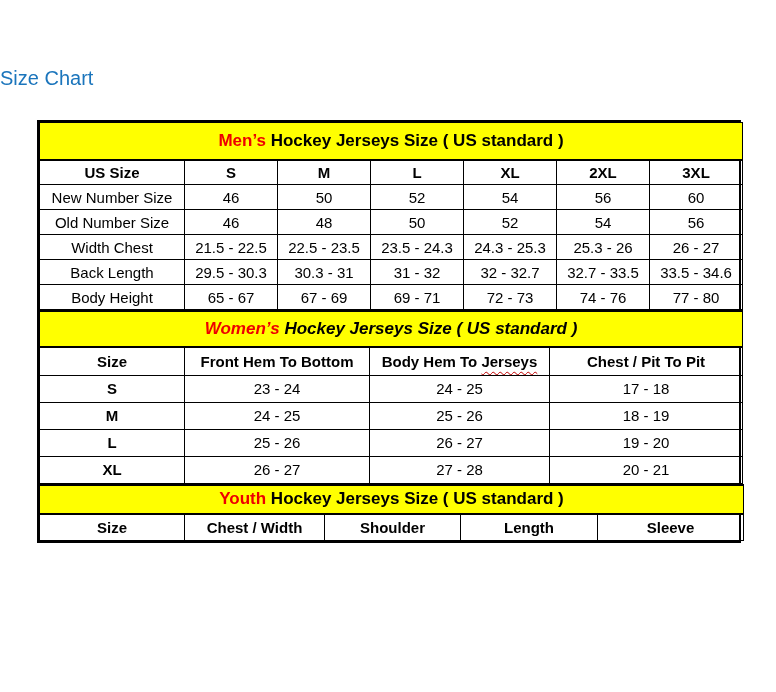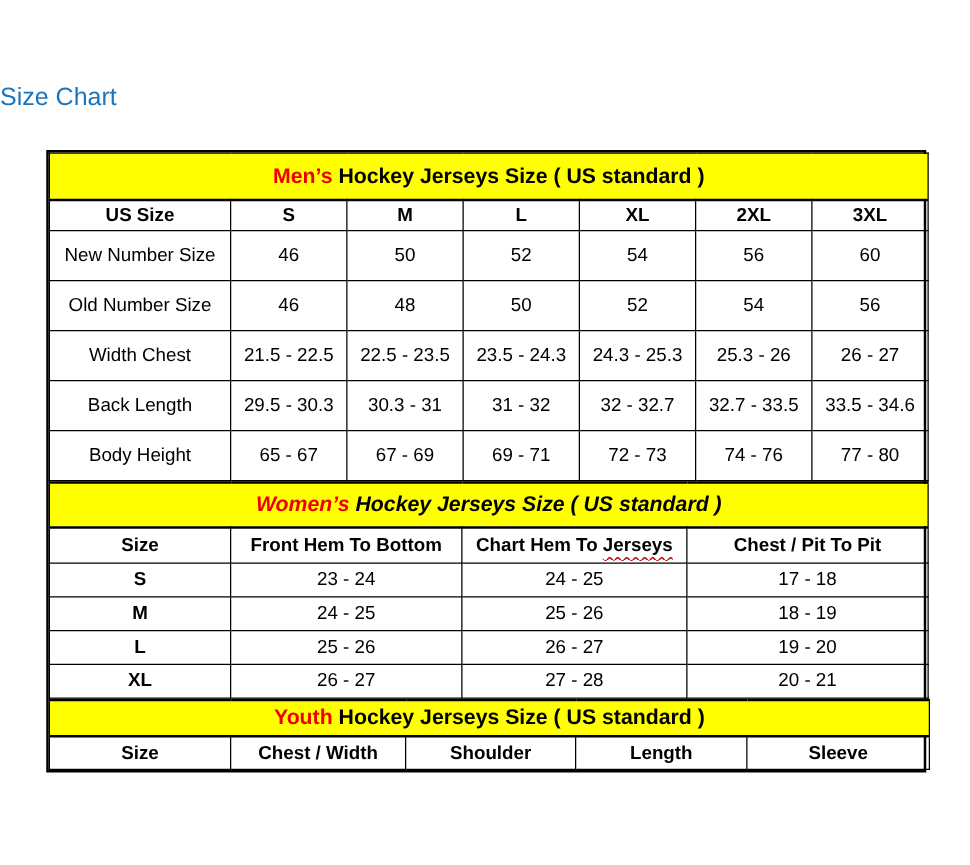--- a/index.html
+++ b/index.html
@@ -51,21 +51,21 @@
     border-bottom-width: 2px;
   }
   .banner-row .hl { color: var(--highlight-red); }
   th { font-weight: 700; }
   .lbl-bold { font-weight: 700; }
   .lbl-reg { font-weight: 400; }
 
   
   .mens  .banner-row td { height: 37px; }
   .mens  th             { height: 25px; }
-  .mens  td.cell        { height: 40px; }
+  .mens  td.cell        { height: 25px; }
   .womens .banner-row td { height: 36px; font-style: italic; }
   .womens th             { height: 28px; }
   .womens td.cell        { height: 27px; }
   .youth .banner-row td  { height: 29px; }
   .youth th              { height: 27px; }
   .youth td.cell         { height: 29px; }
 
   
   .mens .banner-row td { border-top-width: 1px; }
 
@@ -164,21 +164,21 @@
           <col style="width:180px">
           <col style="width:193px">
       </colgroup>
       <tbody>
         <tr class="banner-row">
           <td colspan="4"><span class="hl">Women’s</span><span> Hockey Jerseys Size ( US standard )</span></td>
         </tr>
         <tr>
           <th>Size</th>
           <th>Front Hem To Bottom</th>
-          <th><span>Chart Hem To </span><span class="squiggle">Jerseys</span></th>
+          <th><span>Body Hem To </span><span class="squiggle">Jerseys</span></th>
           <th>Chest / Pit To Pit</th>
         </tr>
         <tr>
           <td class="cell lbl-bold">S</td>
           <td class="cell">23 - 24</td>
           <td class="cell">24 - 25</td>
           <td class="cell">17 - 18</td>
         </tr>
         <tr>
           <td class="cell lbl-bold">M</td>

